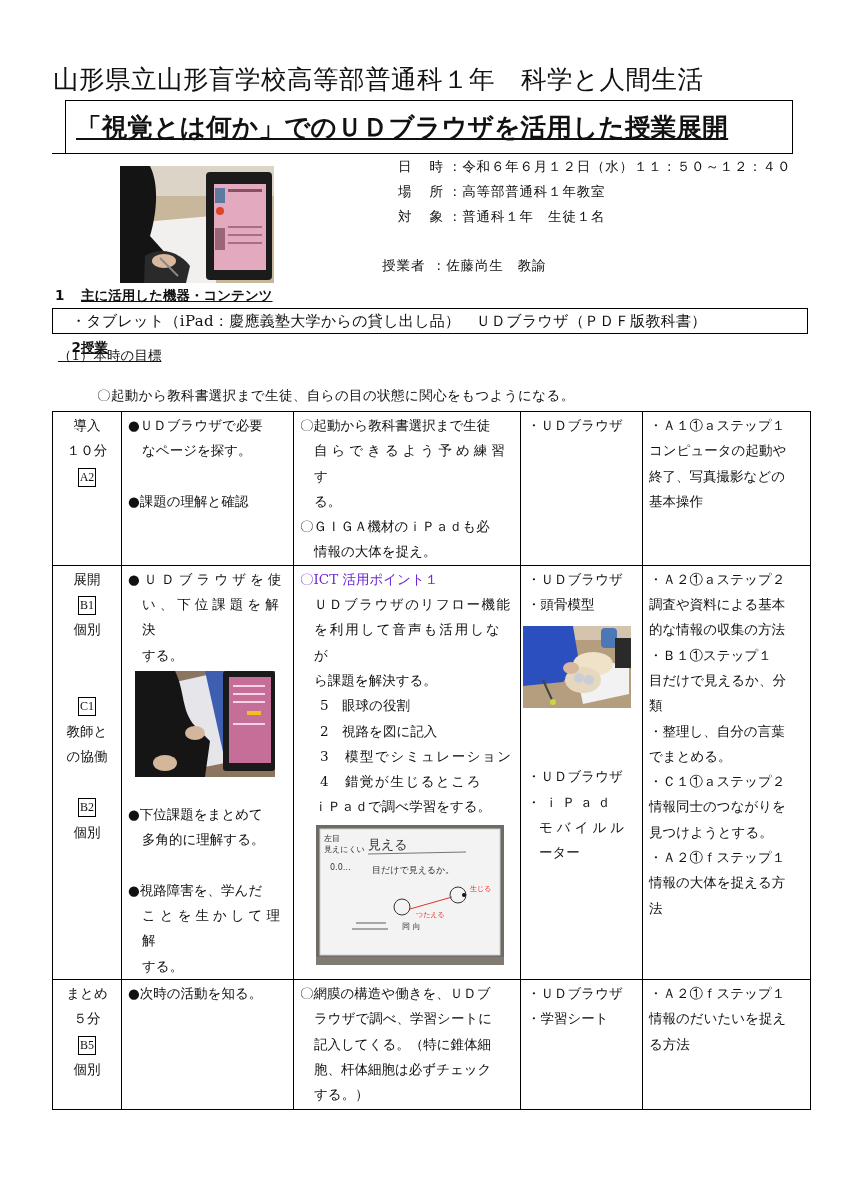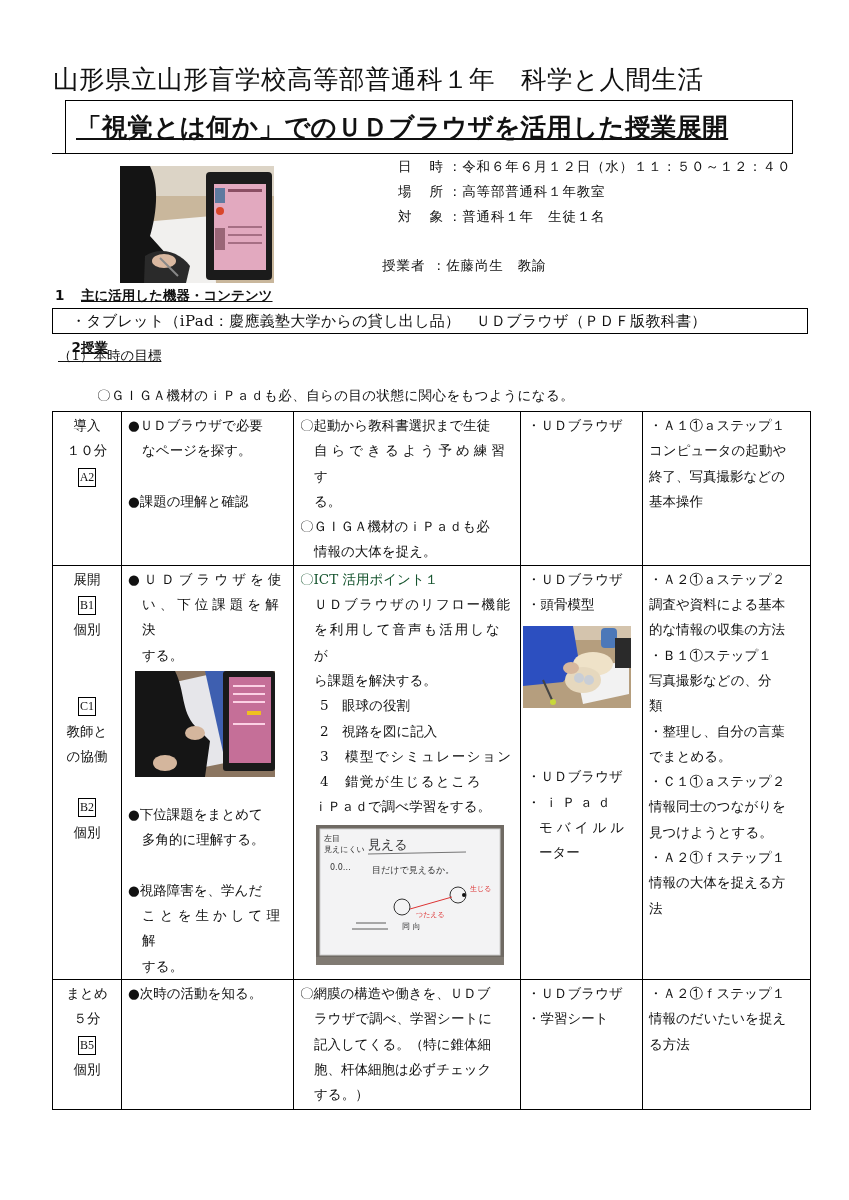--- a/index.html
+++ b/index.html
@@ -31,21 +31,21 @@
 
   
   #plan-table { left: 52px; top: 411px; width: 758px; border-collapse: collapse; table-layout: fixed; }
   #plan-table td, #plan-table th { border: 1px solid #000; vertical-align: top; font-size: 13.5px; line-height: 25.3px; font-weight: normal; }
   #plan-table th { font-family: "DejaVu Sans", "Liberation Sans", sans-serif; text-align: center; padding-top: 1px; }
   .c-time { text-align: center; font-family: "DejaVu Sans", "Liberation Sans", sans-serif; padding-top: 1px; }
   .c-act, .c-ict, .c-dev, .c-info { padding: 1px 4px 0 6px; }
   sup { font-size: 9px; vertical-align: 6px; }
   .code-box { display: inline-block; border: 1px solid #000; font-family: Liberation Serif, serif; font-size: 12px; line-height: 17px; padding: 0 1px; margin: 3px 0 2px; }
   .indent { padding-left: 14px; }
-  .red { color: #14532d; }
+  .red { color: #6d28d9; }
   .wide { letter-spacing: 4px; }
   .line { display: block; }
   .spacer { display: block; height: 25.3px; }
 
   .cell-photo { display: block; margin: 3px 0; overflow: hidden; }
 </style>
 </head>
 <body>
 
 <div id="school-title" class="abs mincho">山形県立山形盲学校高等部普通科１年　科学と人間生活</div>
@@ -92,21 +92,21 @@
   <span class="num">1</span><span>主に活用した機器・コンテンツ</span>
 </div>
 <div id="equip-box" class="abs">
   <div id="equip-text" class="abs mincho">・タブレット（iPad：慶應義塾大学からの貸し出し品）　ＵＤブラウザ（ＰＤＦ版教科書）</div>
 </div>
 
 <div class="abs sec-heading gothic" style="top:339px;text-align:right;">
   <span class="num">2</span><span>授業</span>
 </div>
 <div id="goal-heading" class="abs mincho">（1）本時の目標</div>
-<div id="goal-text" class="abs mincho">〇ＧＩＧＡ機材のｉＰａｄも必、自らの目の状態に関心をもつようになる。</div>
+<div id="goal-text" class="abs mincho">〇起動から教科書選択まで生徒、自らの目の状態に関心をもつようになる。</div>
 
 <table id="plan-table" class="abs">
   <colgroup>
     <col style="width:69px">
     <col style="width:172px">
     <col style="width:227px">
     <col style="width:122px">
     <col style="width:168px">
   </colgroup>
   <tbody>
@@ -238,21 +238,21 @@
       <span class="line" style="margin-top:56px;">・ＵＤブラウザ</span>
       <span class="line wide">・ｉＰａｄ</span>
       <span class="line indent wide" style="padding-left:12px;">モバイルル</span>
       <span class="line indent" style="padding-left:12px;">ーター</span>
     </td>
     <td class="c-info mincho">
       <span class="line">・Ａ２①ａステップ２</span>
       <span class="line">調査や資料による基本</span>
       <span class="line">的な情報の収集の方法</span>
       <span class="line">・Ｂ１①ステップ１</span>
-      <span class="line">写真撮影などの、分</span>
+      <span class="line">目だけで見えるか、分</span>
       <span class="line">類</span>
       <span class="line">・整理し、自分の言葉</span>
       <span class="line">でまとめる。</span>
       <span class="line">・Ｃ１①ａステップ２</span>
       <span class="line">情報同士のつながりを</span>
       <span class="line">見つけようとする。</span>
       <span class="line">・Ａ２①ｆステップ１</span>
       <span class="line">情報の大体を捉える方</span>
       <span class="line">法</span>
     </td>

